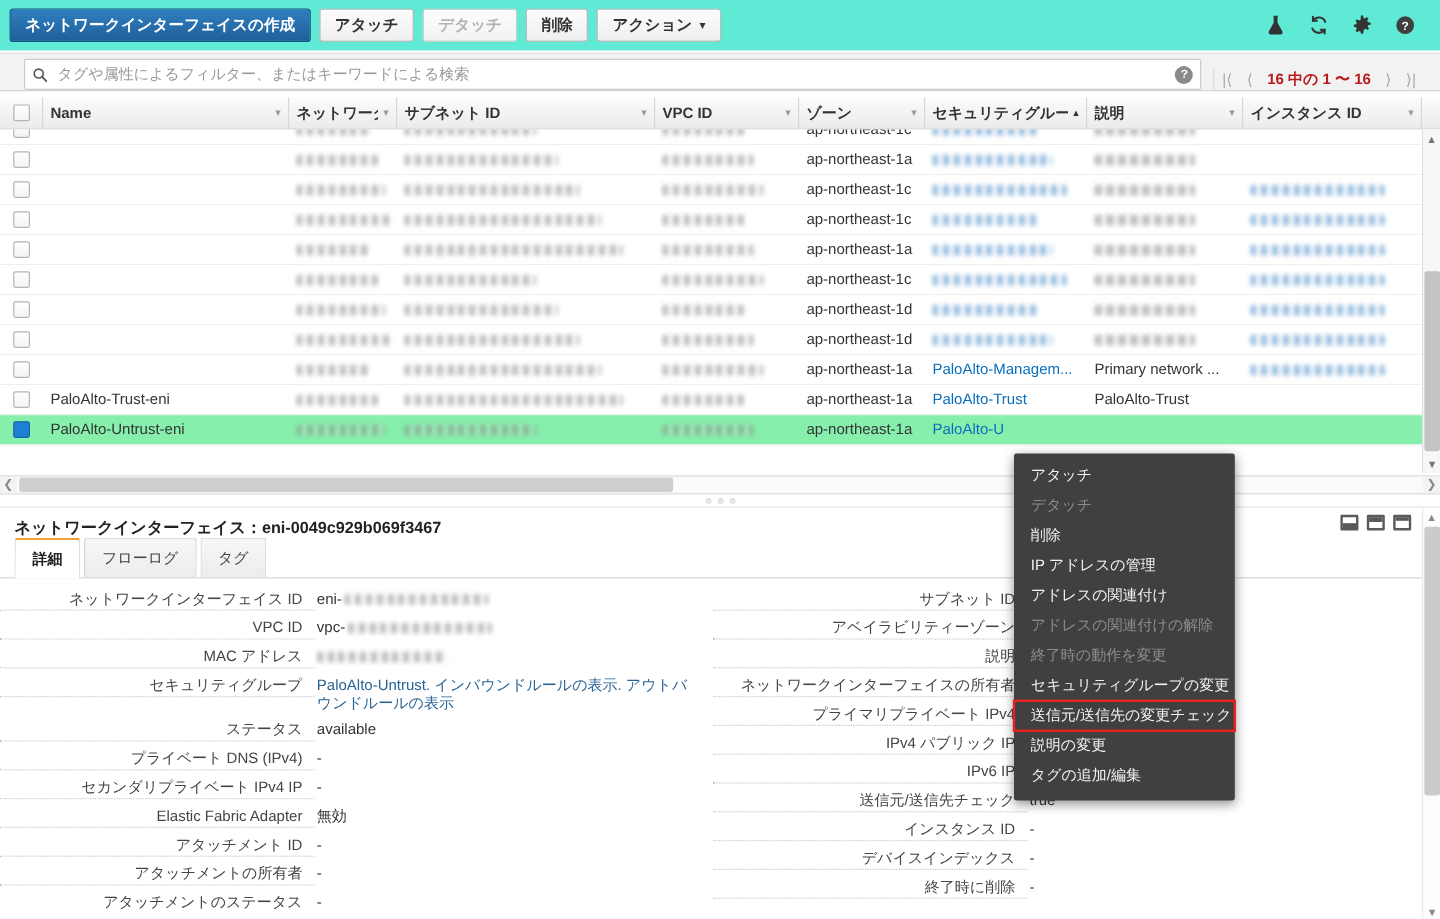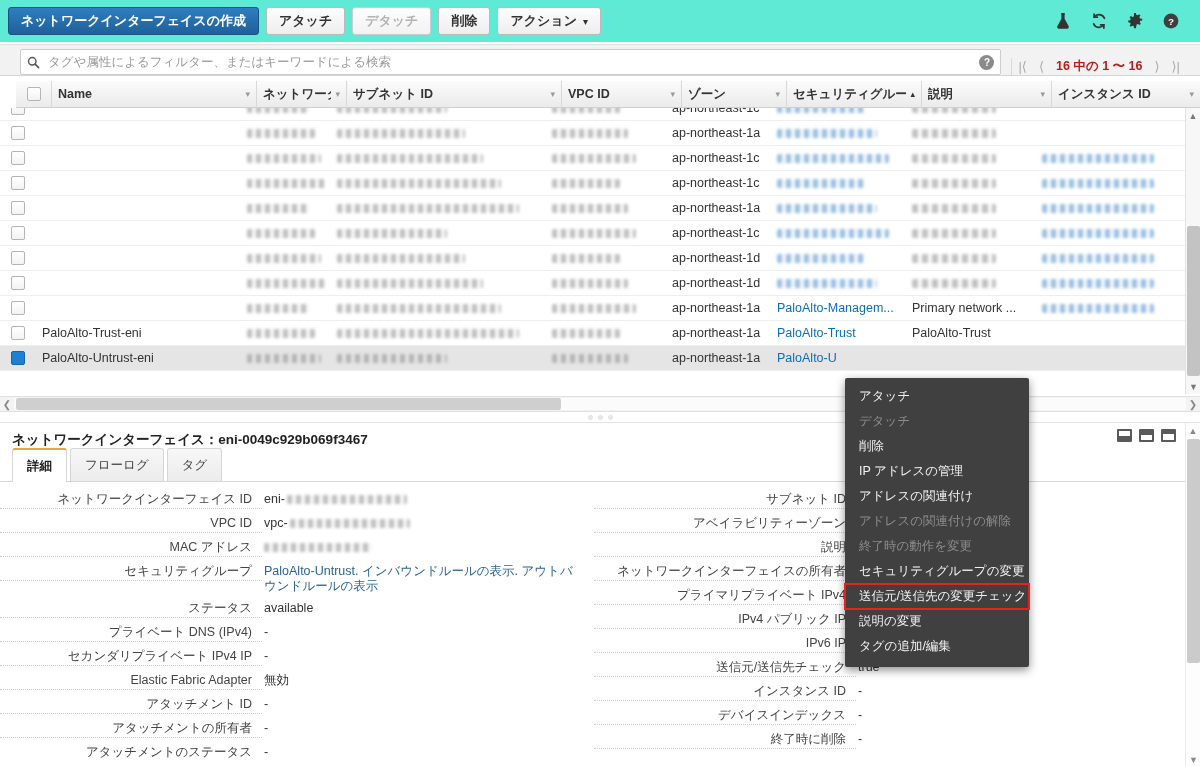--- a/index.html
+++ b/index.html
@@ -106,21 +106,20 @@
     background: #fff;
     overflow: hidden;
   }
   .thead {
     height: 27px;
     background: linear-gradient(to bottom, #fbfbfb 0%, #ebebeb 100%);
     border-bottom: 1px solid #cfcfcf;
     display: flex; align-items: center;
     font-size: 12.5px; font-weight: bold; color: #333;
     position: relative;
-    margin-left: 16px;
   }
   .th {
     height: 27px;
     display: flex; align-items: center;
     border-right: 1px solid #d8d8d8;
     padding: 0 6px;
     overflow: hidden; white-space: nowrap;
     position: relative;
   }
   .th .lbl { overflow: hidden; text-overflow: clip; }
@@ -132,21 +131,21 @@
     overflow: hidden;
     position: relative;
   }
   .trow {
     height: 25px;
     display: flex; align-items: center;
     border-bottom: 1px solid #eee;
     font-size: 12.5px;
     background: #fff;
   }
-  .trow.selected { background: #e5e5e5; }
+  .trow.selected { background: #86efac; }
   .td {
     height: 25px;
     display: flex; align-items: center;
     padding: 0 6px;
     overflow: hidden; white-space: nowrap;
     color: #333;
   }
   .td a { color: #0a6ebd; text-decoration: none; }
 
   .cbcell { width: 36px; justify-content: center; flex: 0 0 36px; }

